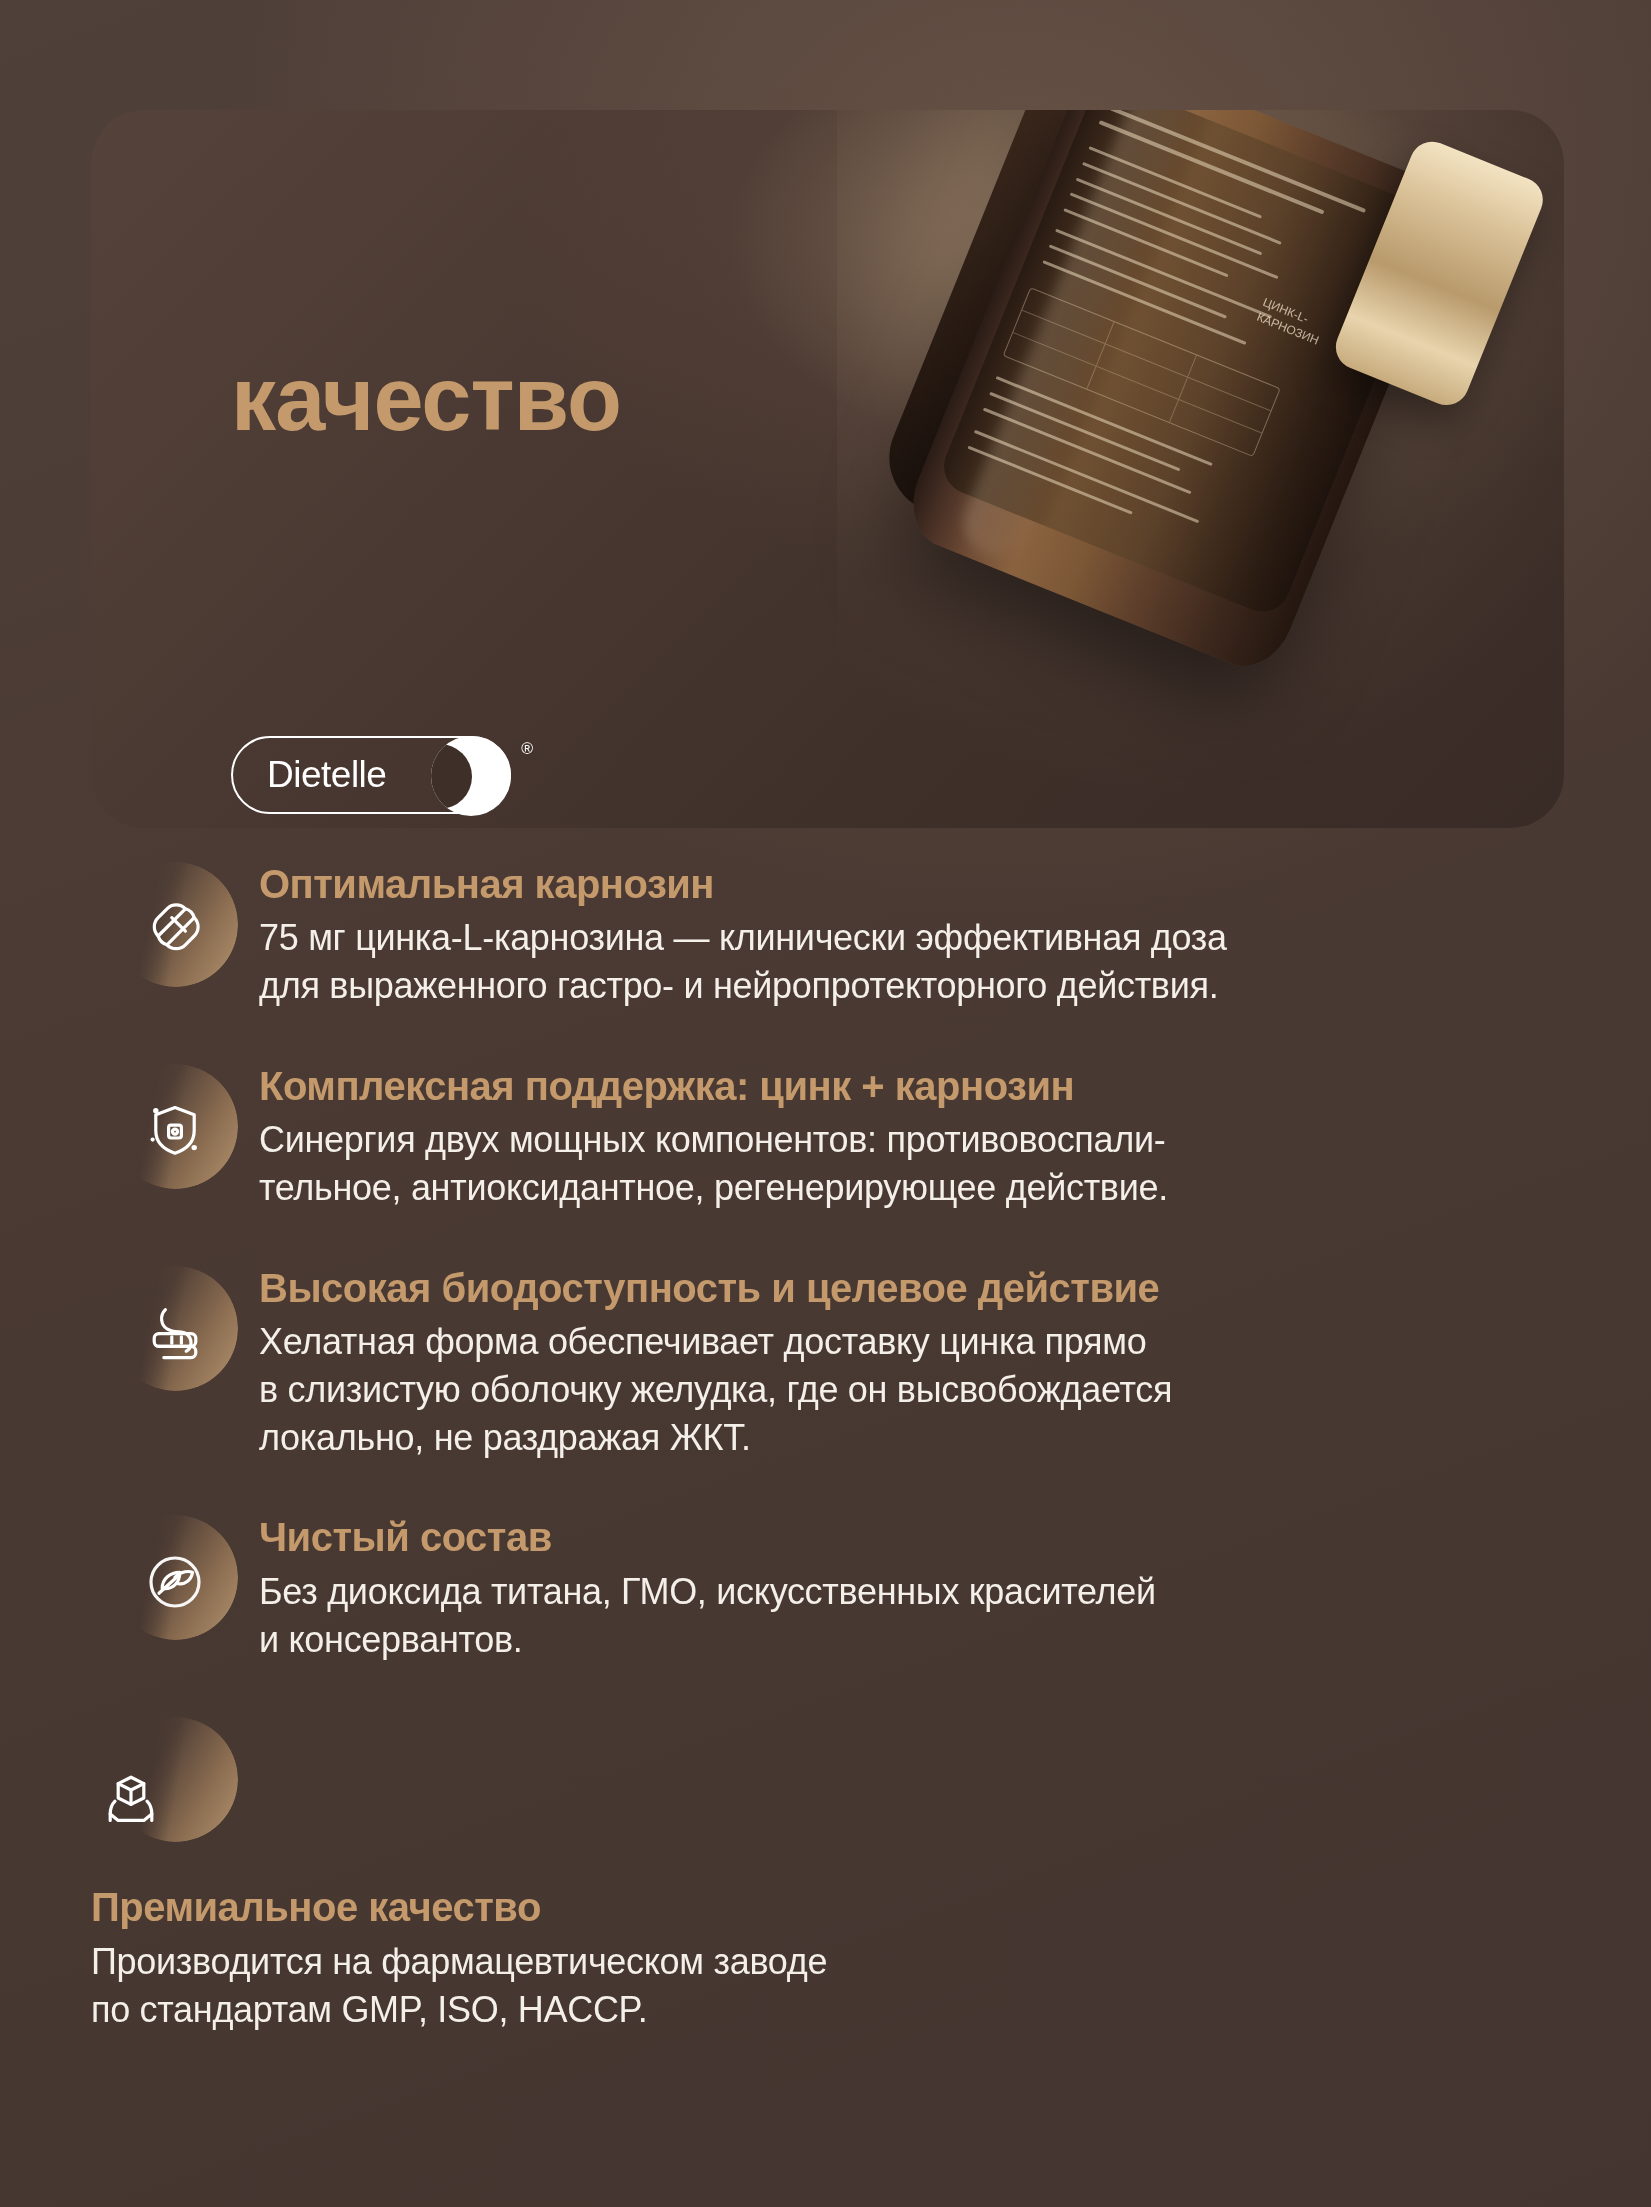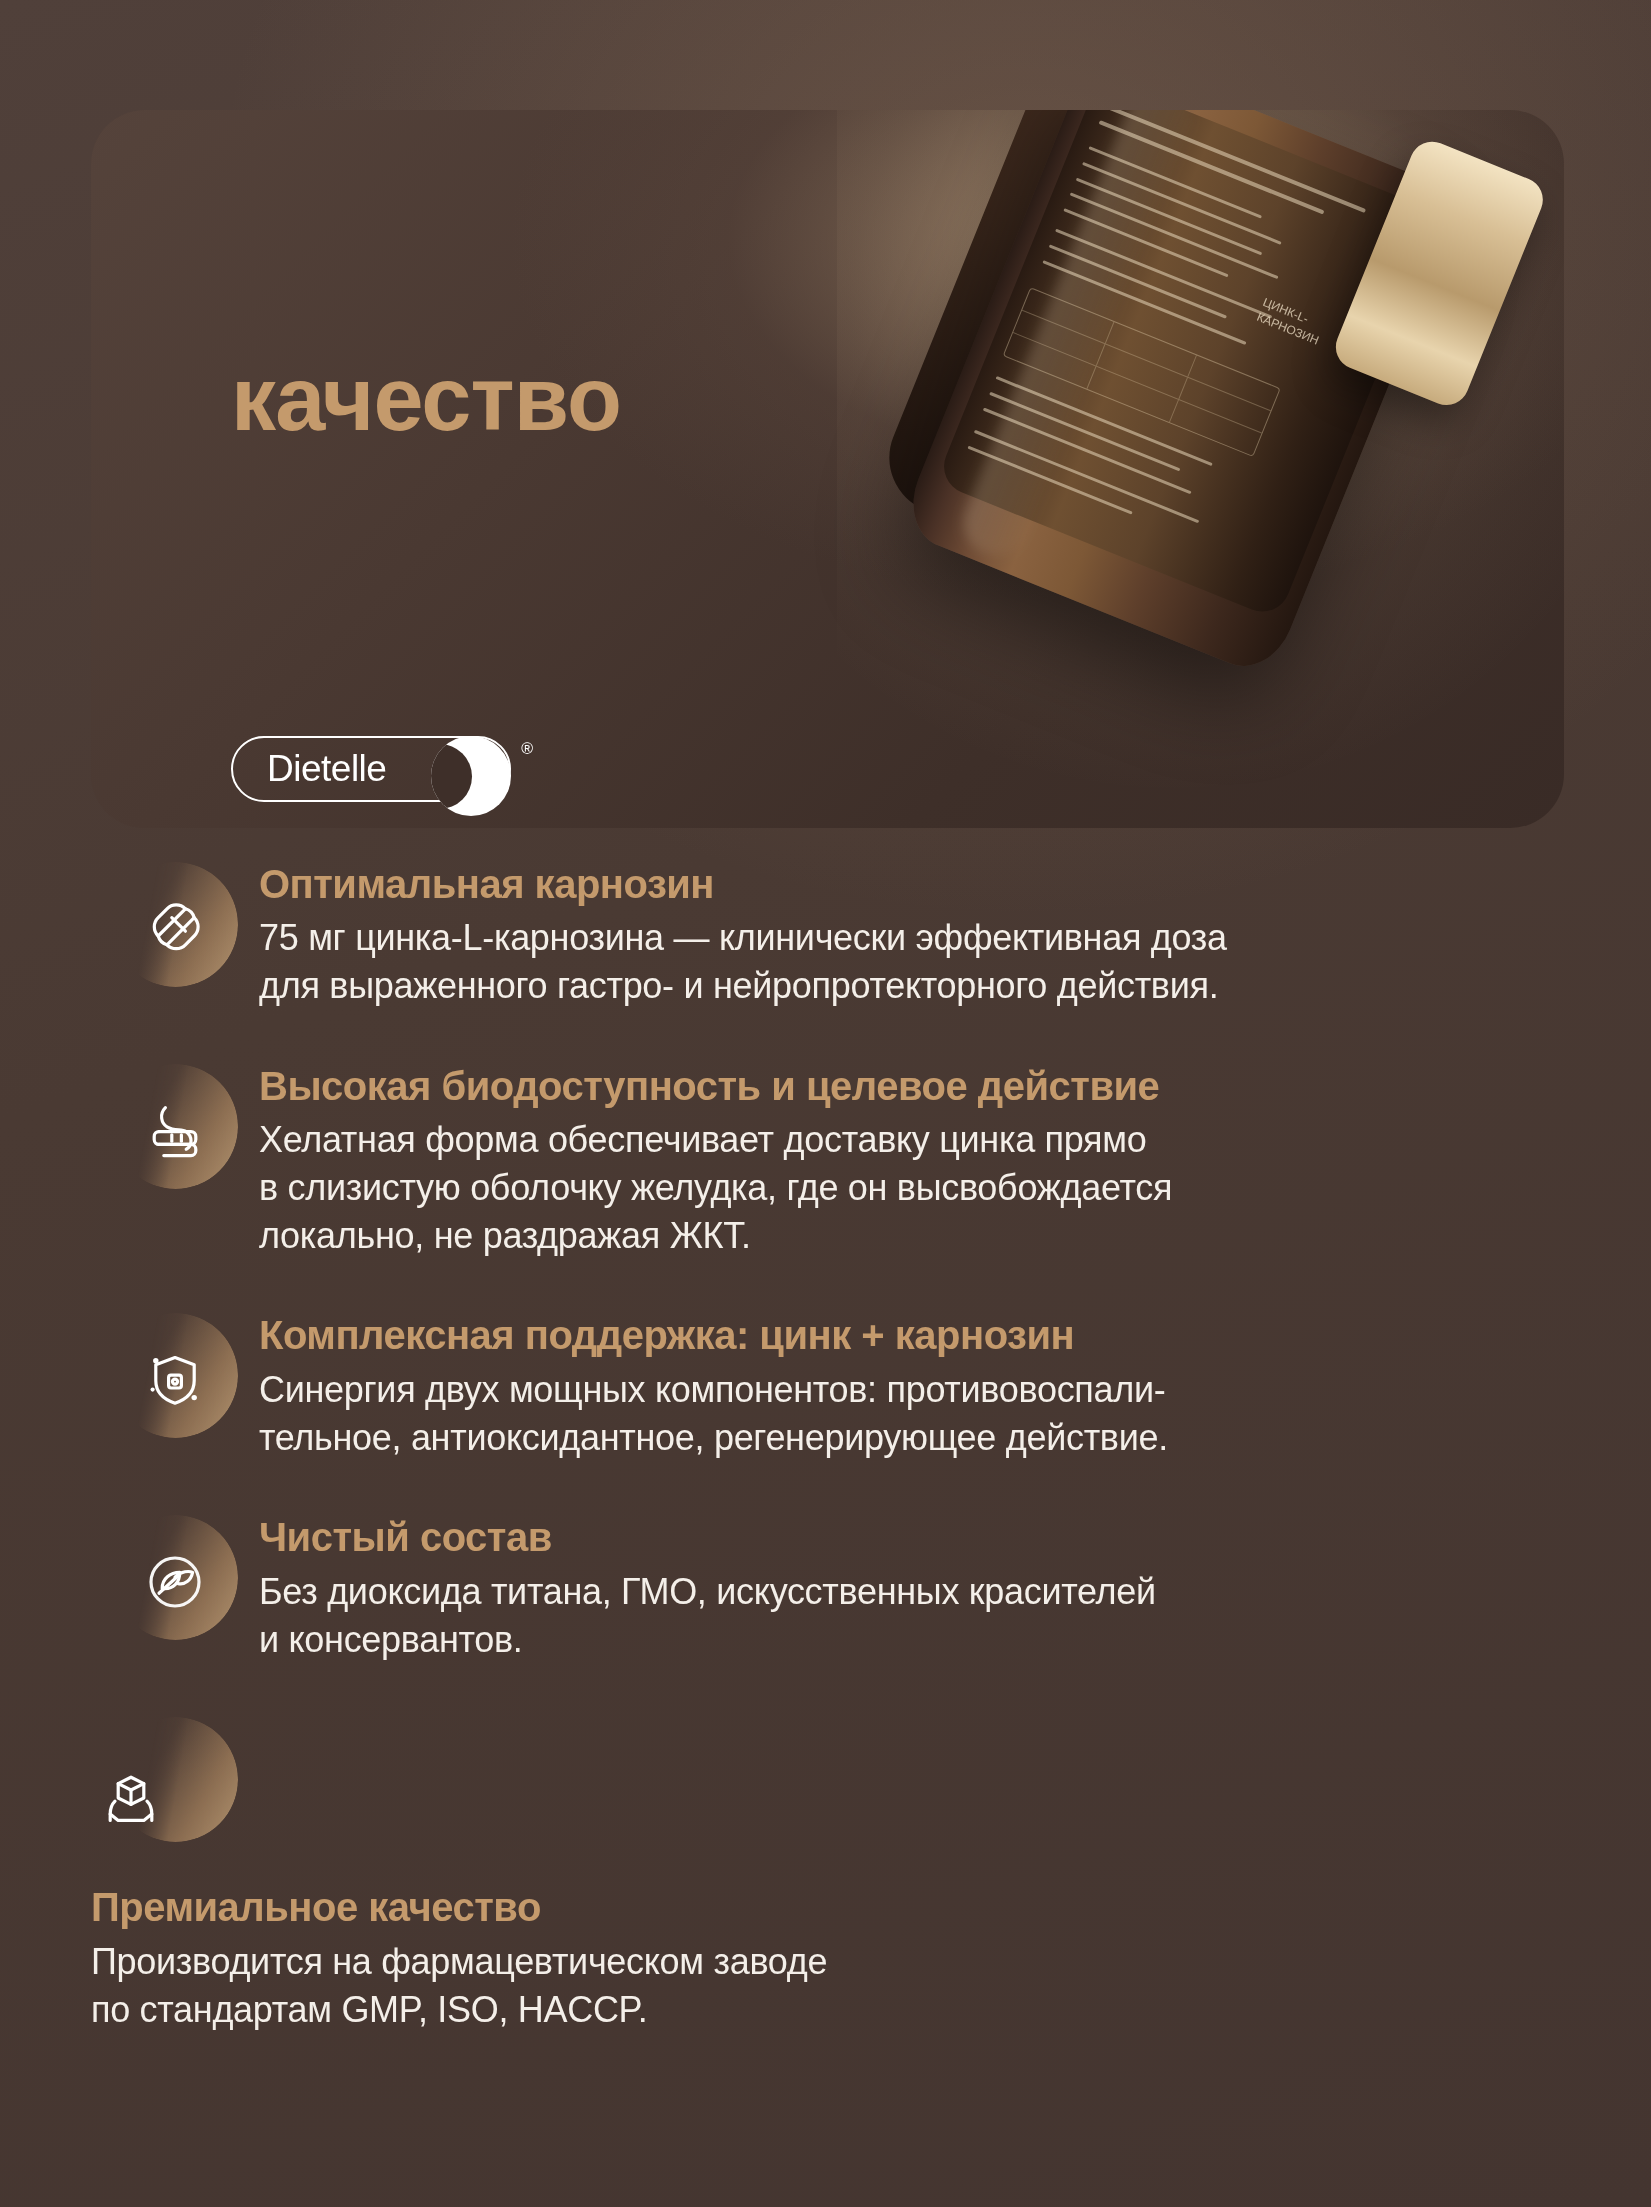--- a/index.html
+++ b/index.html
@@ -73,21 +73,21 @@
     margin-top: 9.3px;
   }
 
   
   .logo {
     position: absolute;
     left: 140px;
     top: 626px;
     z-index: 5;
     width: 280px;
-    height: 66px;
+    height: 78px;
     border: 2.8px solid #ffffff;
     border-radius: 41px;
     display: flex;
     align-items: center;
     padding-left: 34px;
   }
   .logo-text {
     font-size: 37px;
     font-weight: 500;
     letter-spacing: -0.5px;
@@ -370,52 +370,52 @@
         <div class="b-title">Оптимальная карнозин</div>
         <div class="b-desc">75 мг цинка-L-карнозина — клинически  эффективная доза
 для выраженного гастро- и нейропротекторного действия.</div>
       </div>
     </div>
 
     <div class="benefit">
       <div class="b-icon">
         <span class="disc"></span>
         <svg viewBox="0 0 100 100">
+          <path d="M50 22 L74 31 v20 c0 16 -12 24 -24 28 c-12 -4 -24 -12 -24 -28 V31 Z"></path>
+          <rect x="42" y="44" width="16" height="16" rx="3"></rect>
+          <circle cx="50" cy="52" r="3.2"></circle>
+          <circle cx="26" cy="26" r="3.4" fill="#ffffff" stroke="none"></circle>
+          <circle cx="74" cy="72" r="3.4" fill="#ffffff" stroke="none"></circle>
+          <circle cx="22" cy="62" r="2.6" fill="#ffffff" stroke="none"></circle>
+        </svg>
+      </div>
+      <div class="b-text">
+        <div class="b-title">Комплексная поддержка: цинк + карнозин</div>
+        <div class="b-desc">Синергия двух мощных компонентов: противовоспали-
+тельное, антиоксидантное, регенерирующее действие.</div>
+      </div>
+    </div>
+
+    <div class="benefit">
+      <div class="b-icon">
+        <span class="disc"></span>
+        <svg viewBox="0 0 100 100">
           <path d="M38 22 C30 30 33 42 40 46 C50 52 58 48 64 52 C72 58 72 70 64 74"></path>
           <path d="M30 52 h40 a6 6 0 0 1 6 6 v4 a6 6 0 0 1 -6 6 h-40"></path>
           <path d="M30 52 a6 6 0 0 0 -6 6 v4 a6 6 0 0 0 6 6"></path>
           <path d="M30 68 h40 a6 6 0 0 1 6 6 v2 a6 6 0 0 1 -6 6 h-34"></path>
           <line x1="46" y1="56" x2="46" y2="64"></line>
           <line x1="58" y1="56" x2="58" y2="64"></line>
         </svg>
       </div>
       <div class="b-text">
         <div class="b-title">Высокая биодоступность и целевое действие</div>
         <div class="b-desc">Хелатная форма обеспечивает доставку цинка прямо
 в слизистую оболочку желудка, где он высвобождается
 локально, не раздражая ЖКТ.</div>
-      </div>
-    </div>
-
-    <div class="benefit">
-      <div class="b-icon">
-        <span class="disc"></span>
-        <svg viewBox="0 0 100 100">
-          <path d="M50 22 L74 31 v20 c0 16 -12 24 -24 28 c-12 -4 -24 -12 -24 -28 V31 Z"></path>
-          <rect x="42" y="44" width="16" height="16" rx="3"></rect>
-          <circle cx="50" cy="52" r="3.2"></circle>
-          <circle cx="26" cy="26" r="3.4" fill="#ffffff" stroke="none"></circle>
-          <circle cx="74" cy="72" r="3.4" fill="#ffffff" stroke="none"></circle>
-          <circle cx="22" cy="62" r="2.6" fill="#ffffff" stroke="none"></circle>
-        </svg>
-      </div>
-      <div class="b-text">
-        <div class="b-title">Комплексная поддержка: цинк + карнозин</div>
-        <div class="b-desc">Синергия двух мощных компонентов: противовоспали-
-тельное, антиоксидантное, регенерирующее действие.</div>
       </div>
     </div>
 
     <div class="benefit">
       <div class="b-icon">
         <span class="disc"></span>
         <svg viewBox="0 0 100 100">
           <path d="M50 20 a30 30 0 1 0 0 60 a30 30 0 1 0 0 -60" opacity="0.95"></path>
           <path d="M34 58 c0 -12 10 -20 22 -20 c0 12 -8 22 -22 20 Z"></path>
           <path d="M50 44 c8 -8 18 -8 22 -6 c-2 10 -10 16 -18 14"></path>

